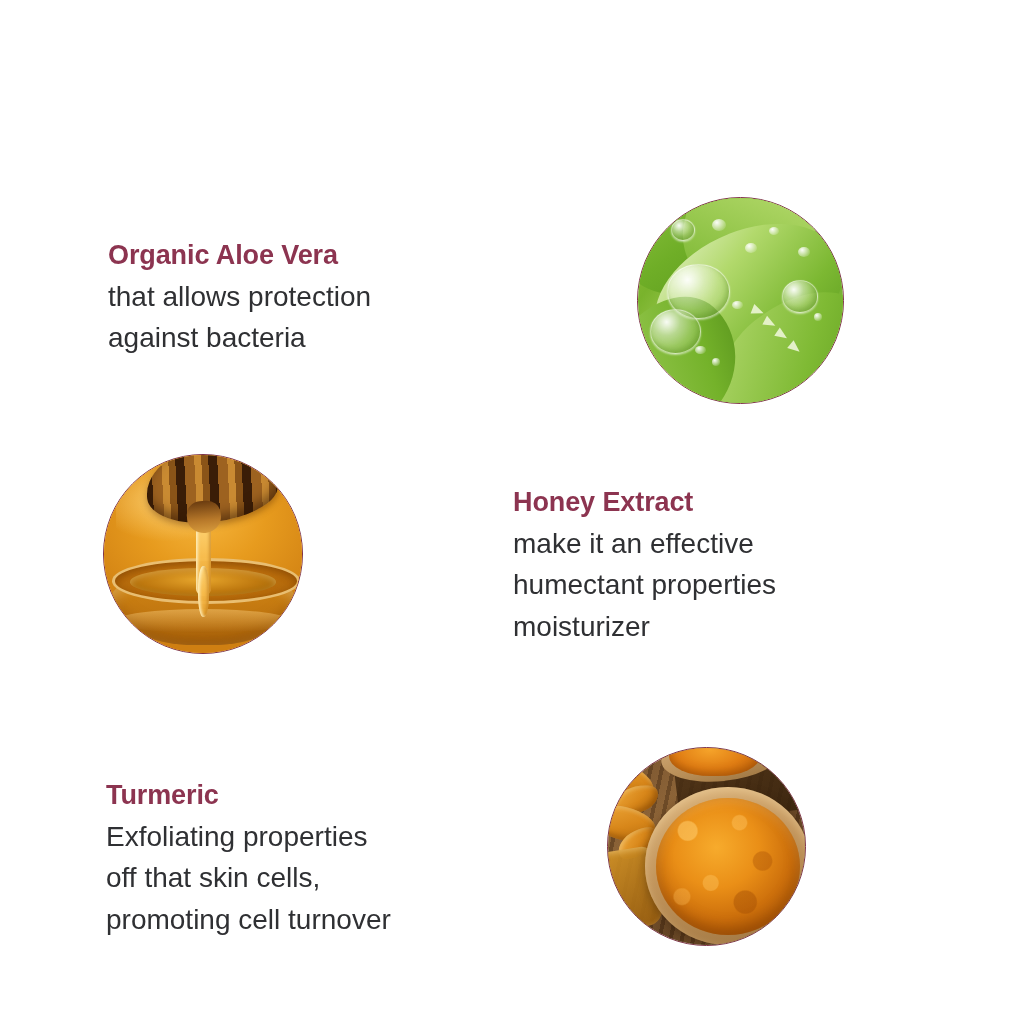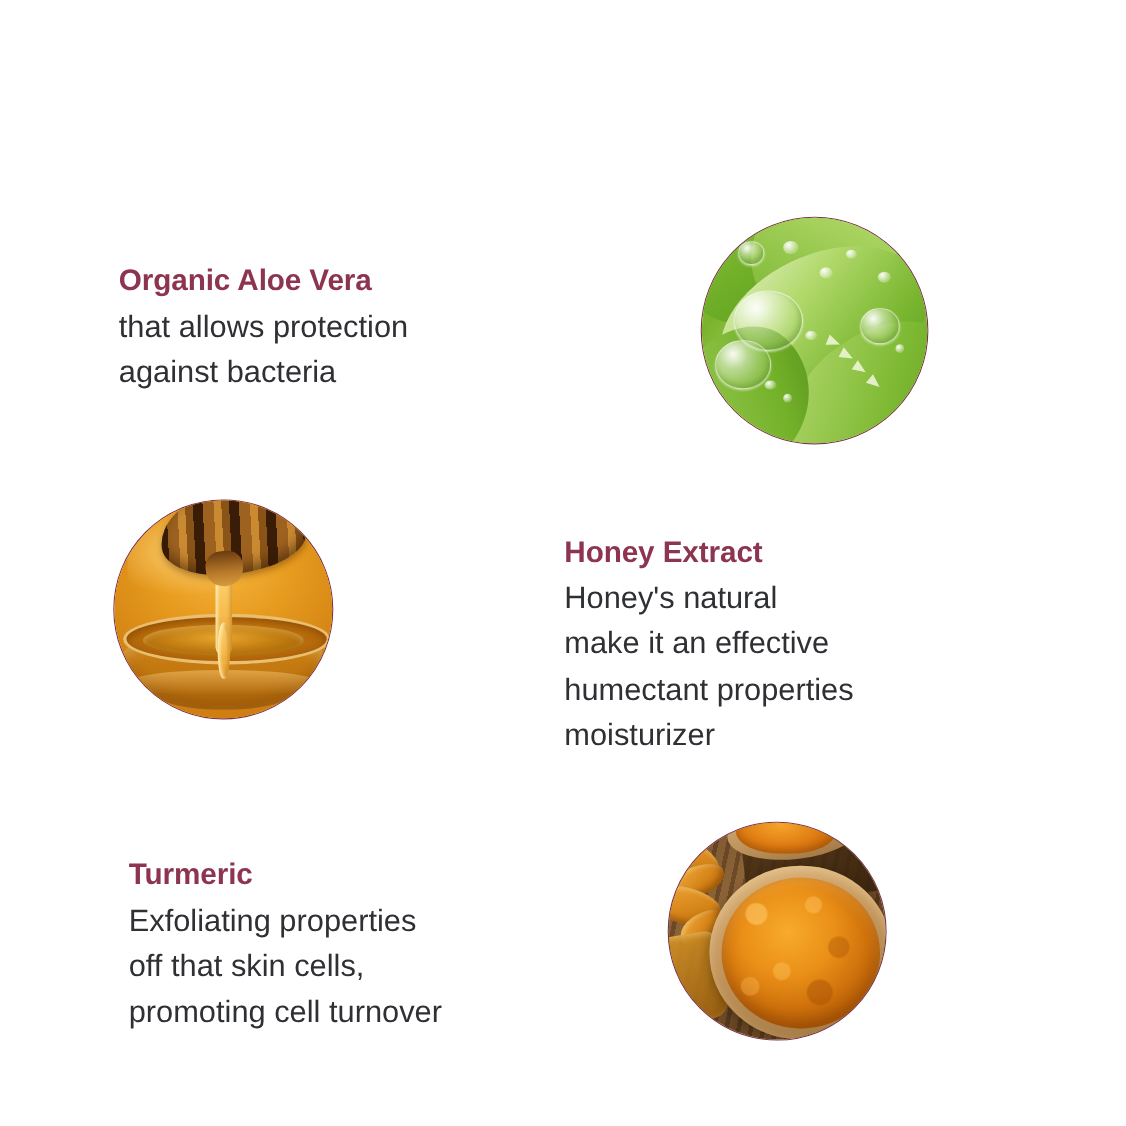--- a/index.html
+++ b/index.html
@@ -53,21 +53,21 @@
     line-height: 41.5px;
     margin: 0;
   }
   .feature-body .line {
     display: block;
     white-space: nowrap;
   }
 
   #text-aloe   { left: 108px; top: 226px; width: 420px; }
   #text-honey  { left: 513px; top: 473px; width: 430px; }
-  #text-turmeric { left: 117px; top: 766px; width: 440px; }
+  #text-turmeric { left: 106px; top: 766px; width: 440px; }
 
   
   .photo-circle {
     position: absolute;
     border-radius: 50%;
     overflow: hidden;
     border: 1.6px solid #7d3146;
     box-sizing: border-box;
   }
   .photo-circle .art {
@@ -340,21 +340,20 @@
       <div class="honey-stream"></div>
       <div class="honey-stream s2"></div>
       <div class="dipper"></div>
       <div class="dipper-tip"></div>
     </div>
   </div>
 
   <div class="feature-text" id="text-honey">
     <div class="feature-heading">Honey Extract</div>
     <div class="feature-body">
-      <span class="line">Honey's natural</span>
       <span class="line">make it an effective</span>
       <span class="line">humectant properties</span>
       <span class="line">moisturizer</span>
     </div>
   </div>
 
   <div class="feature-text" id="text-turmeric">
     <div class="feature-heading">Turmeric</div>
     <div class="feature-body">
       <span class="line">Exfoliating properties</span>

